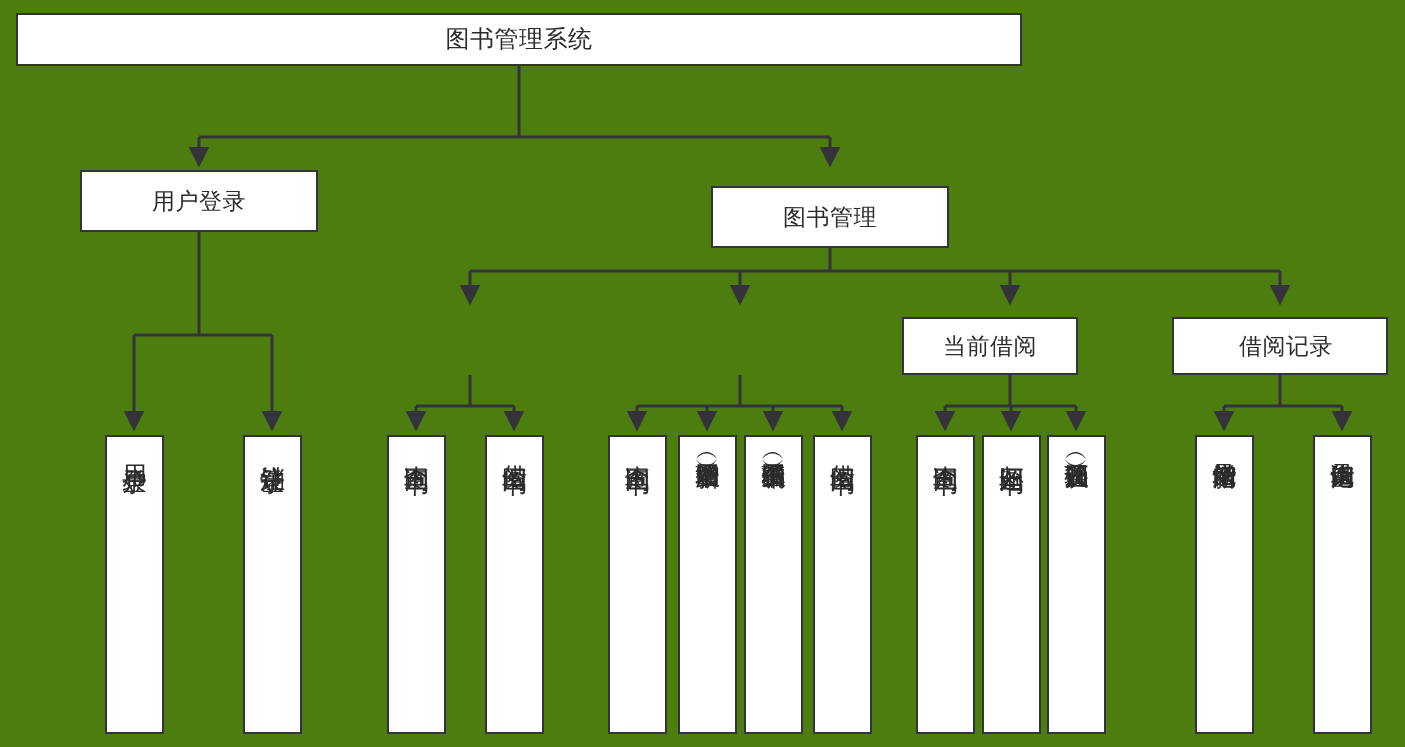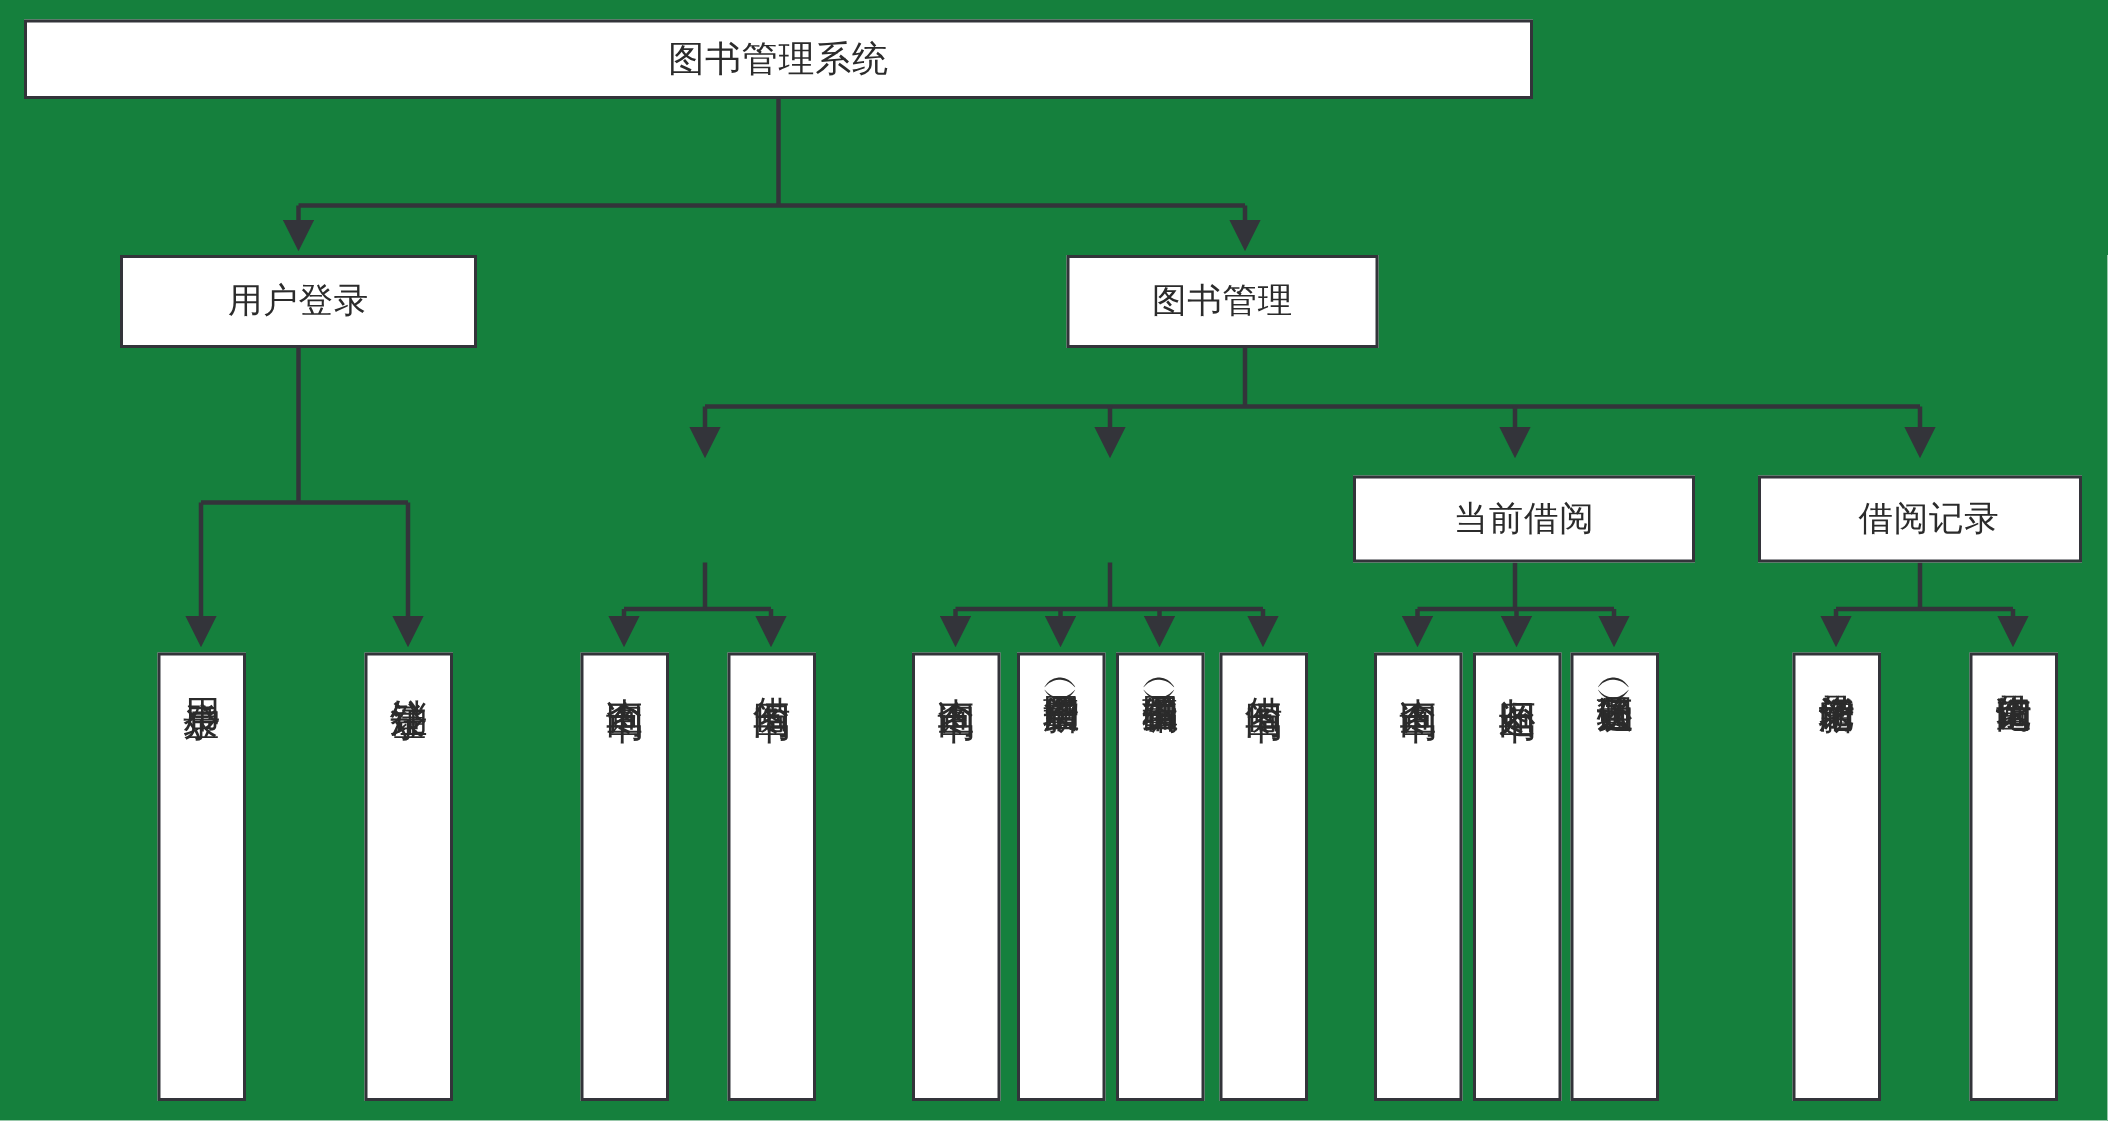--- a/index.html
+++ b/index.html
@@ -7,21 +7,21 @@
     padding: 0;
     background: #ffffff;
   }
   body {
     font-family: "DejaVu Sans", "Liberation Sans", sans-serif;
   }
   #diagram-root {
     position: relative;
     width: 1405px;
     height: 747px;
-    background: #15803d;
+    background: #4d7c0f;
     overflow: hidden;
   }
   #edge-layer {
     position: absolute;
     left: 0;
     top: 0;
     width: 1405px;
     height: 747px;
     pointer-events: none;
   }
@@ -134,25 +134,25 @@
     </g>
   </svg>
 
   <div class="node h root" style="left:16px; top:13px; width:1006px; height:53px;">
     <span class="node-label">图书管理系统</span>
   </div>
 
   <div class="node h" style="left:80px; top:170px; width:238px; height:62px;">
     <span class="node-label">用户登录</span>
   </div>
-  <div class="node h" style="left:711px; top:170px; width:208px; height:62px;">
+  <div class="node h" style="left:711px; top:186px; width:238px; height:62px;">
     <span class="node-label">图书管理</span>
   </div>
 
-  <div class="node h" style="left:902px; top:317px; width:228px; height:58px;">
+  <div class="node h" style="left:902px; top:317px; width:176px; height:58px;">
     <span class="node-label">当前借阅</span>
   </div>
   <div class="node h" style="left:1172px; top:317px; width:216px; height:58px;padding-left:12px;">
     <span class="node-label">借阅记录</span>
   </div>
 
   <div class="node v" style="left:105px; top:435px; width:59px; height:299px;">
     <span class="node-label">用户登录</span>
   </div>
   <div class="node v" style="left:243px; top:435px; width:59px; height:299px;">

